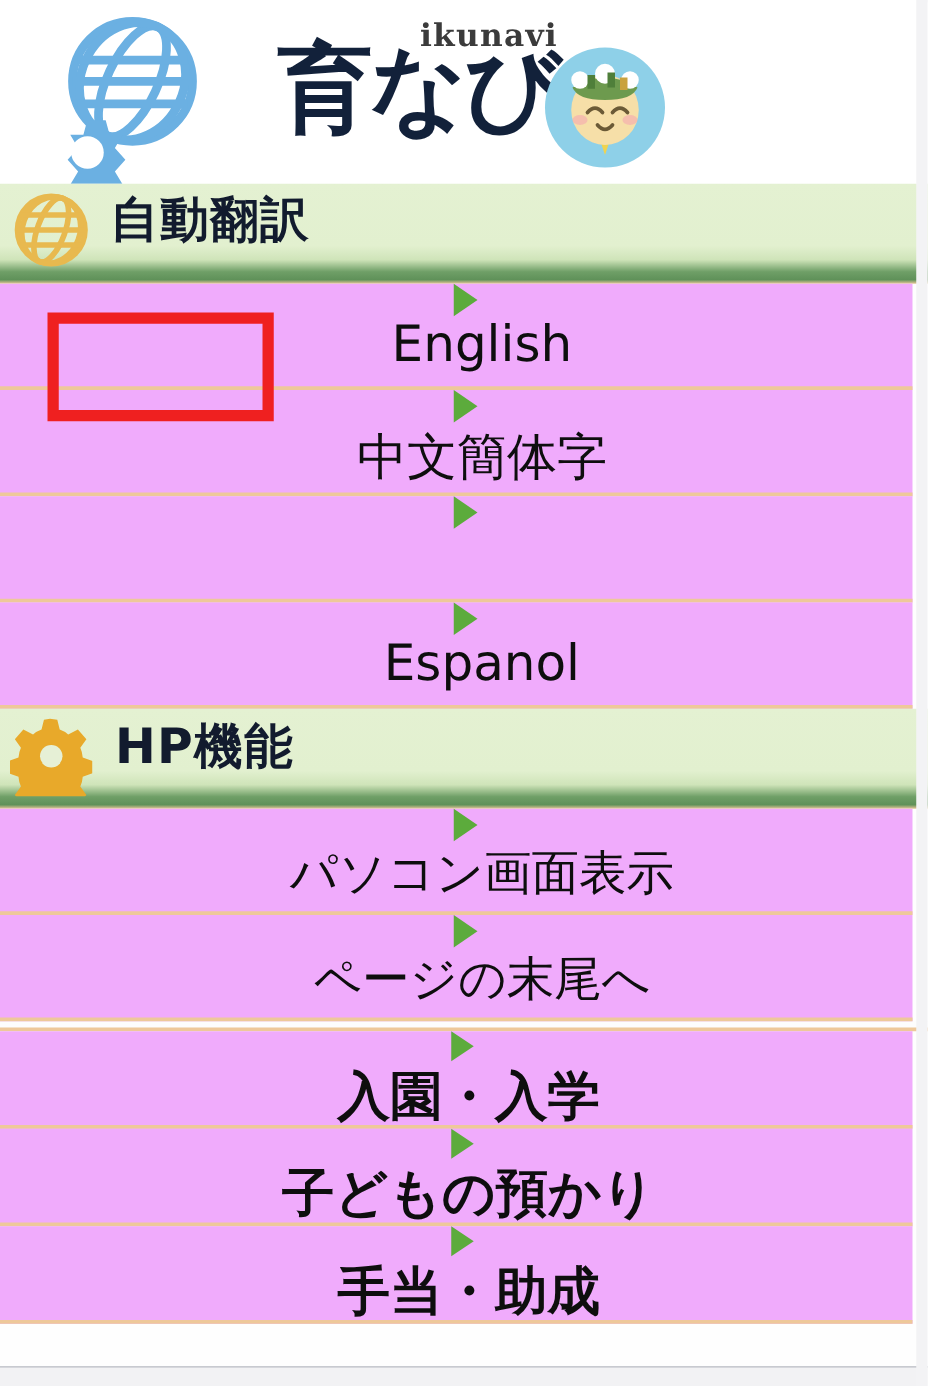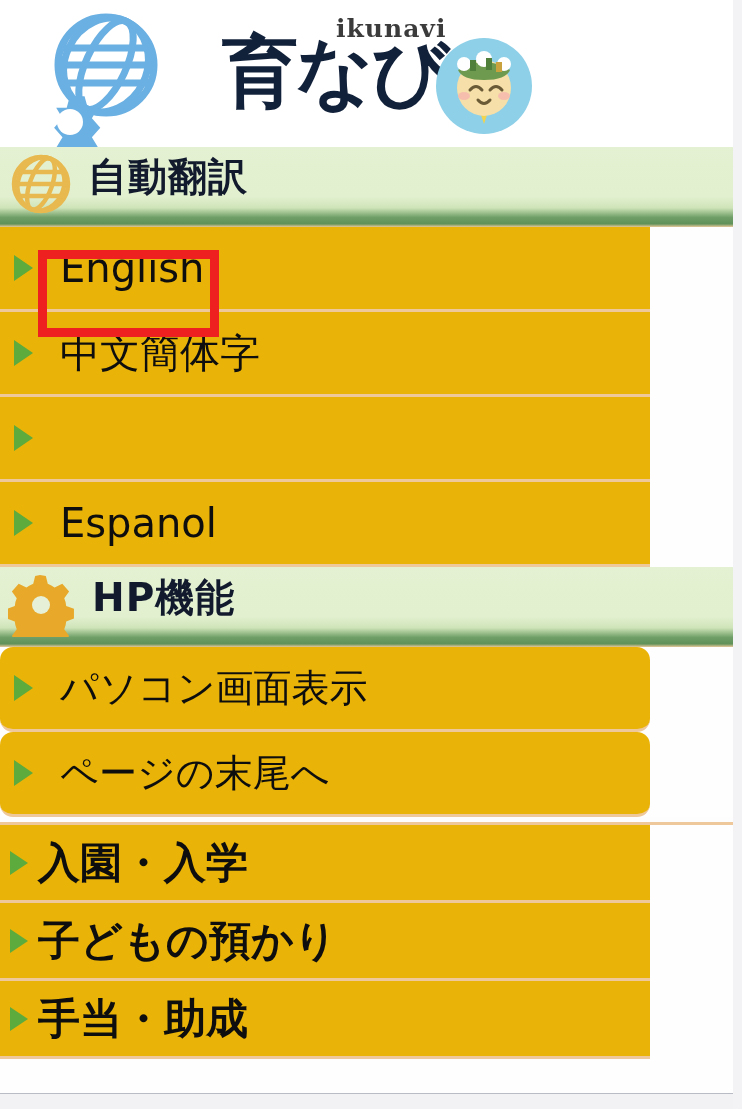--- a/index.html
+++ b/index.html
@@ -106,29 +106,30 @@
     color: #121b2e;
     font-family: "DejaVu Sans", sans-serif;
     letter-spacing: 1px;
     line-height: 1.1;
   }
   .section-header.hp .sh-title { left: 92px; top: 10px; }
 
   
   .menu-row {
     position: relative;
-    width: 650px;
-    background: #eab308;
+    width: 730px;
+    background: #f0abfc;
     box-sizing: border-box;
     border-bottom: 3px solid #eec89a;
     display: flex;
     align-items: center;
+    flex-direction: column;
   }
   .menu-row.lang     { height: 85px; padding-left: 14px; }
-  .menu-row.hpfunc   { height: 85px; padding-left: 14px; border-radius: 13px; }
+  .menu-row.hpfunc   { height: 85px; padding-left: 14px; }
   .menu-row.cat      { height: 78px; padding-left: 10px; }
 
   .tri {
     width: 0; height: 0;
     border-top: 13px solid transparent;
     border-bottom: 13px solid transparent;
     border-left: 19px solid #5cab3c;
     flex: 0 0 auto;
   }
   .menu-row.cat .tri {

